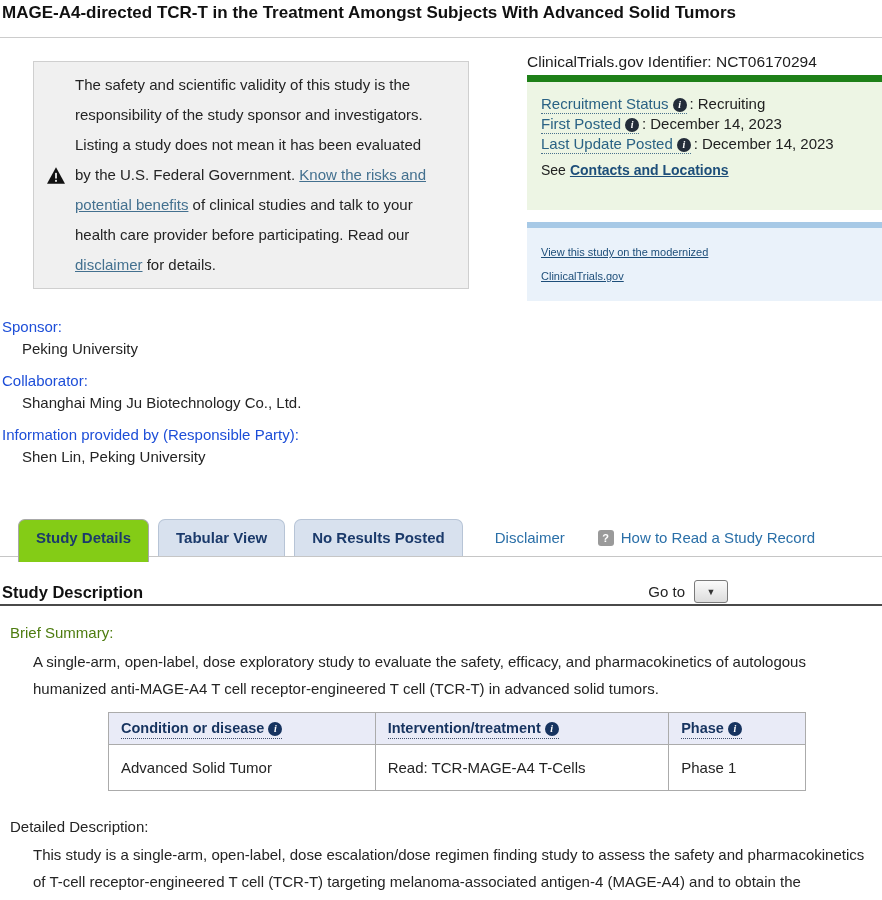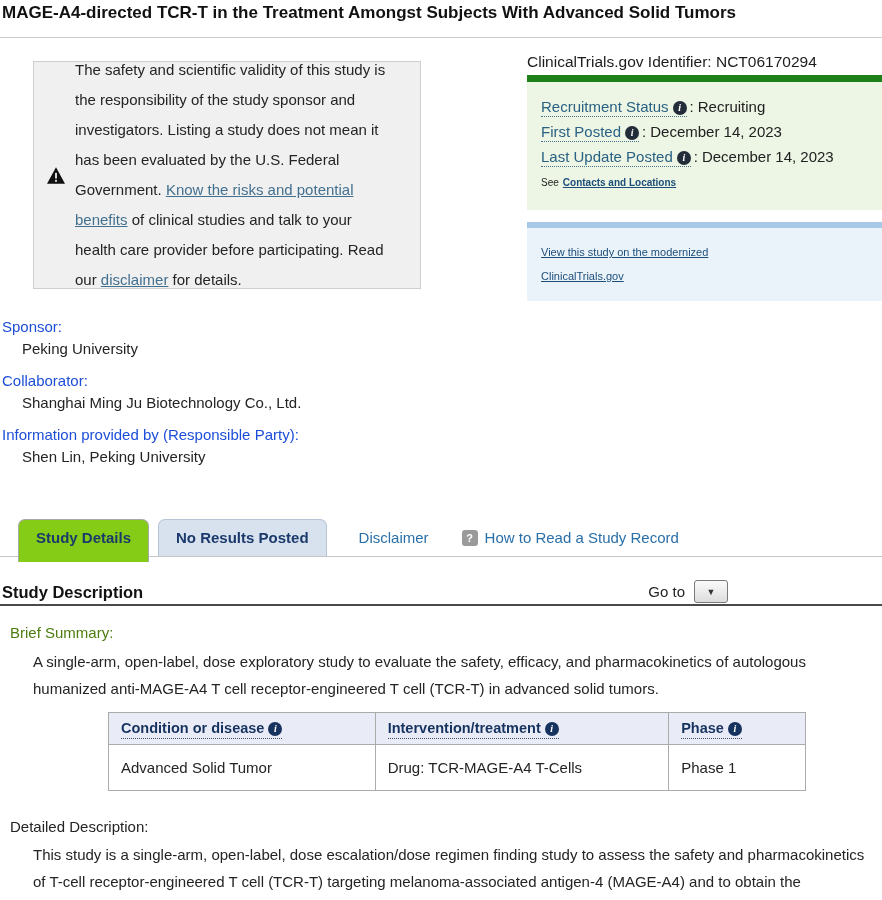--- a/index.html
+++ b/index.html
@@ -4,41 +4,41 @@
 <style>
   * { margin:0; padding:0; box-sizing:border-box; }
   html,body { background:#fff; }
   body { font-family:"Liberation Sans","DejaVu Sans",sans-serif; color:#212121; }
   #page { position:relative; width:882px; height:900px; overflow:hidden; background:#fff; }
 
   .page-title { position:absolute; top:3px; left:2px; font-size:17px; font-weight:bold; color:#111; }
   .title-divider { position:absolute; top:37px; left:0; right:0; height:1px; background:#cccccc; }
 
   
-  .warning-box { position:absolute; top:61px; left:33px; width:388px; height:228px;
+  .warning-box { position:absolute; top:61px; left:33px; width:436px; height:228px;
     background:#f0f0f0; border:1px solid #cfcfcf; display:flex; align-items:center;
     padding:0 34px 0 13px;justify-content:flex-end; }
   .warning-icon { flex:0 0 auto; margin-right:10px; width:18px; height:17px; }
   .warning-text { font-size:15px; line-height:30px; color:#242424; }
   .warning-text a { color:#43708f; text-decoration:underline; cursor:pointer; }
 
   
   .nct-line { position:absolute; top:53px; left:527px; width:355px; font-size:15.5px; color:#1c1c1c; }
   .green-bar { position:absolute; top:75px; left:527px; width:355px; height:7px; background:#1e8018; }
   .status-panel { position:absolute; top:82px; left:527px; width:355px; height:128px;
     background:#edf5e4; padding:12px 14px 10px; font-size:15px; }
-  .status-row { line-height:25px; white-space:nowrap; }
+  .status-row { line-height:20px; white-space:nowrap; }
   .dotted-link { color:#2a6284; text-decoration:none; border-bottom:1px dotted #49718c;
     padding-bottom:1px; cursor:pointer; }
   .info-icon { display:inline-flex; align-items:center; justify-content:center;
     width:14px; height:14px; border-radius:50%; background:#232c39; color:#fff;
     font-size:10px; font-weight:bold; font-family:"Liberation Serif",serif; font-style:italic;
     vertical-align:1px; margin-left:4px; }
   .status-sep { margin:0 4px 0 3px; }
-  .see-line { margin-top:8px; font-size:10px; }
+  .see-line { margin-top:8px; font-size:14px; }
   .contacts-link { color:#1d4e79; font-weight:bold; text-decoration:underline; cursor:pointer; margin-left:4px; }
 
   .modern-panel { position:absolute; top:222px; left:527px; width:355px; min-height:73px;
     background:#eaf2fa; border-top:6px solid #a7c9e6; padding:12px 14px 13px; }
   .modern-link { display:inline-block; max-width:248px; font-size:11px; line-height:24px;
     color:#1d4e79; text-decoration:underline; cursor:pointer; }
 
   
   .sponsor-block { position:absolute; top:318px; left:2px; width:520px; font-size:15px; }
   .sp-label { font-weight:normal; color:#1d4ed8; margin-bottom:5px; }
@@ -132,20 +132,21 @@
     <div class="sp-value">Peking University</div>
     <div class="sp-label">Collaborator:</div>
     <div class="sp-value">Shanghai Ming Ju Biotechnology Co., Ltd.</div>
     <div class="sp-label">Information provided by (Responsible Party):</div>
     <div class="sp-value">Shen Lin, Peking University</div>
   </div>
 
   <div class="tabs-underline"></div>
   <div class="tabs-row">
     <div class="tab active">Study Details</div>
+    <div class="tab">Tabular View</div>
     <div class="tab">No Results Posted</div>
     <div class="tab-links">
       <a class="plain-link">Disclaimer</a>
       <span class="help-group">
         <span class="help-icon">?</span>
         <a class="plain-link">How to Read a Study Record</a>
       </span>
     </div>
   </div>
 
@@ -171,21 +172,21 @@
           <a class="th-inner"><span>Intervention/treatment</span><span class="info-icon">i</span></a>
         </th>
         <th class="col-phase">
           <a class="th-inner"><span>Phase</span><span class="info-icon">i</span></a>
         </th>
       </tr>
     </thead>
     <tbody>
       <tr>
         <td>Advanced Solid Tumor</td>
-        <td>Drug: TCR-MAGE-A4 T-Cells</td>
+        <td>Read: TCR-MAGE-A4 T-Cells</td>
         <td>Phase 1</td>
       </tr>
     </tbody>
   </table>
 
   <div class="dd-label">Detailed Description:</div>
   <p class="dd-text">This study is a single-arm, open-label, dose escalation/dose regimen finding study to assess the safety and pharmacokinetics of T-cell receptor-engineered T cell (TCR-T) targeting melanoma-associated antigen-4 (MAGE-A4) and to obtain the preliminary efficacy results in subjects who have been diagnosed with advanced solid tumors with positive MAGE-A4 expression and refractory to prior standard systemic treatments.</p>
 
 </div>
 

